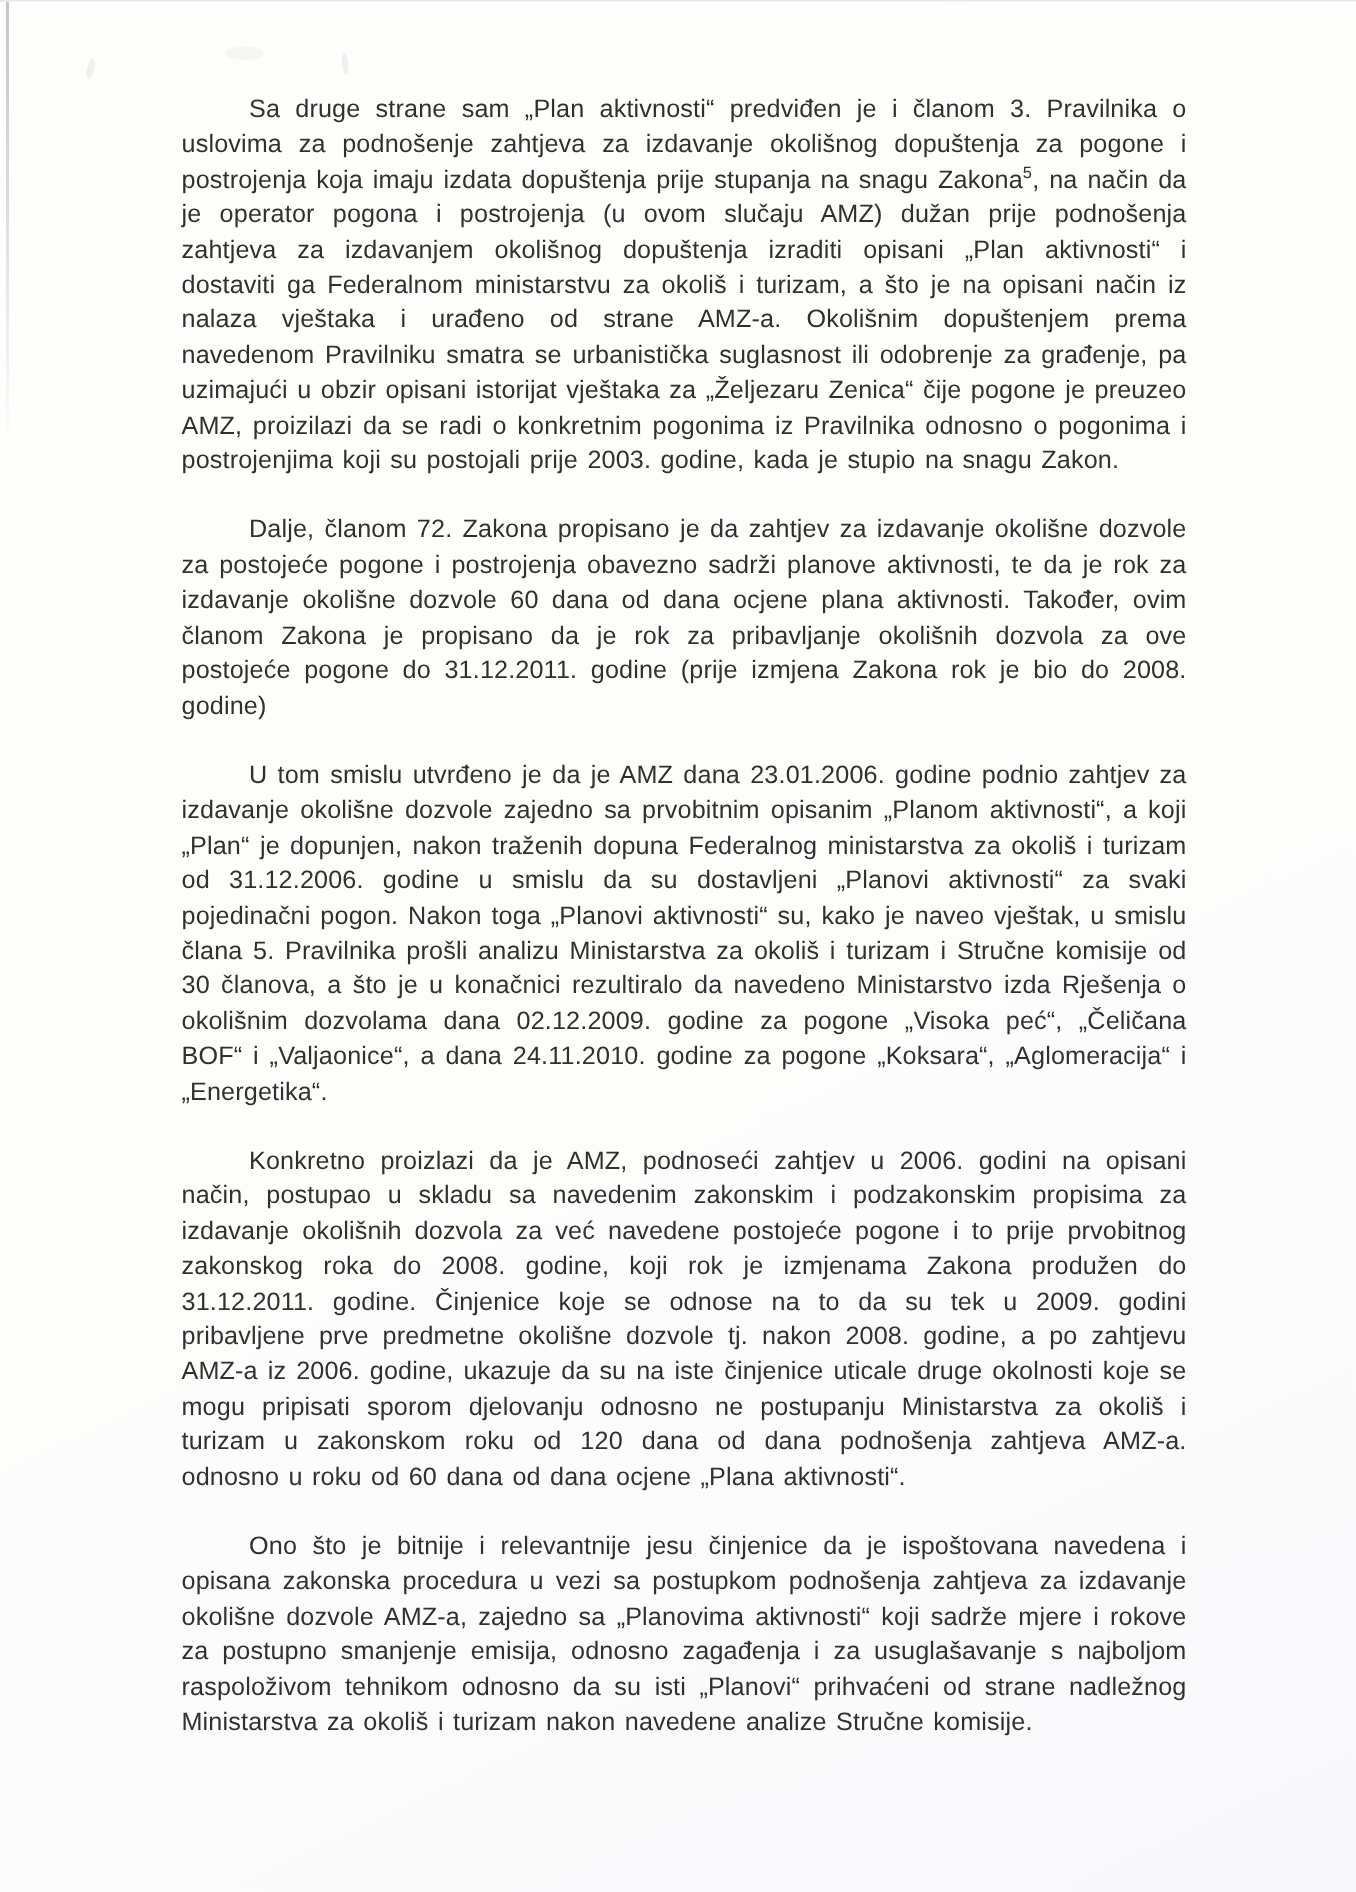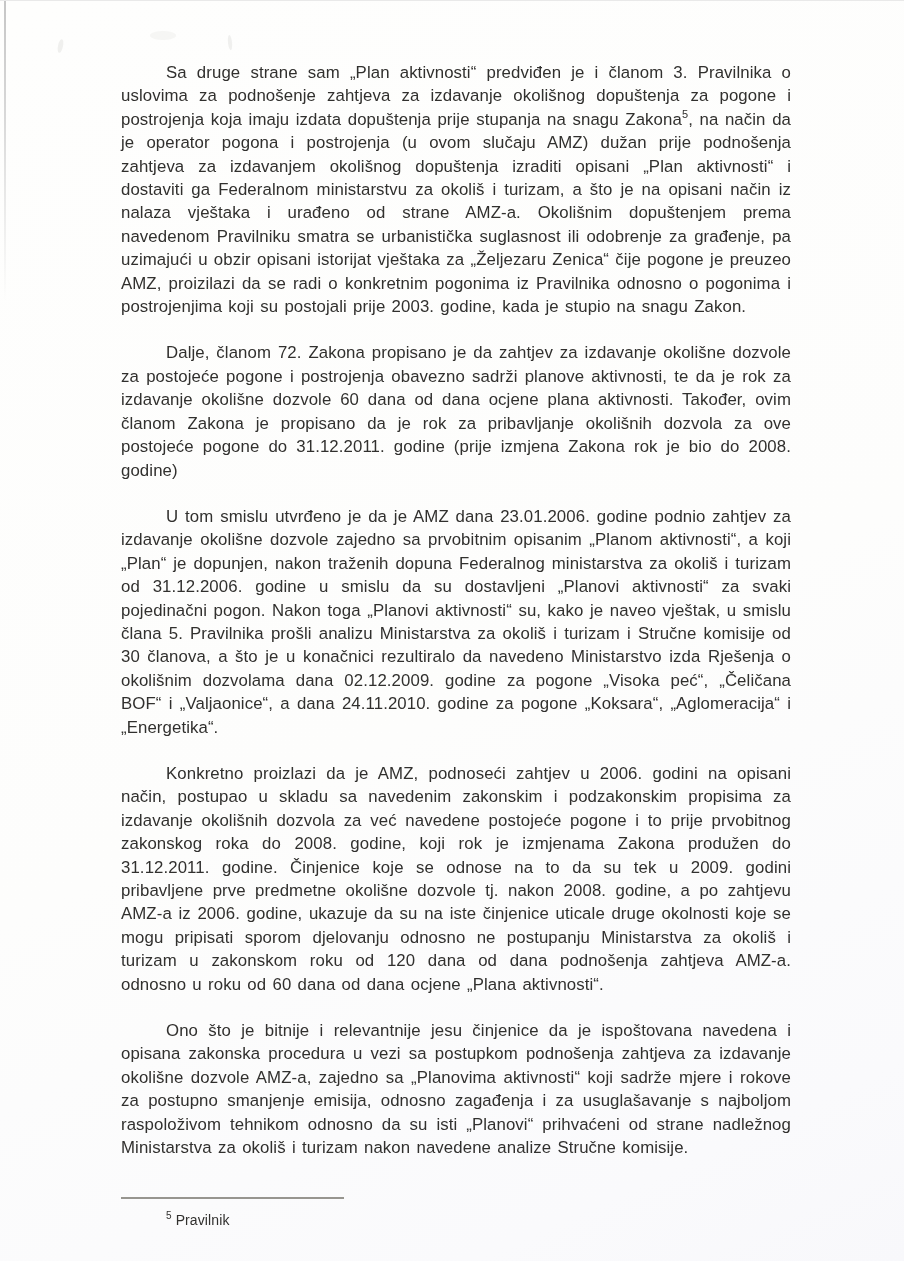--- a/index.html
+++ b/index.html
@@ -93,19 +93,15 @@
     <p><span>Sa druge strane sam „Plan aktivnosti“ predviđen je i članom 3. Pravilnika o uslovima za podnošenje zahtjeva za izdavanje okolišnog dopuštenja za pogone i postrojenja koja imaju izdata dopuštenja prije stupanja na snagu Zakona</span><sup class="fn-ref">5</sup><span>, na način da je operator pogona i postrojenja (u ovom slučaju AMZ) dužan prije podnošenja zahtjeva za izdavanjem okolišnog dopuštenja izraditi opisani „Plan aktivnosti“ i dostaviti ga Federalnom ministarstvu za okoliš i turizam, a što je na opisani način iz nalaza vještaka i urađeno od strane AMZ-a. Okolišnim dopuštenjem prema navedenom Pravilniku smatra se urbanistička suglasnost ili odobrenje za građenje, pa uzimajući u obzir opisani istorijat vještaka za „Željezaru Zenica“ čije pogone je preuzeo AMZ, proizilazi da se radi o konkretnim pogonima iz Pravilnika odnosno o pogonima i postrojenjima koji su postojali prije 2003. godine, kada je stupio na snagu Zakon.</span></p>
 
     <p>Dalje, članom 72. Zakona propisano je da zahtjev za izdavanje okolišne dozvole za postojeće pogone i postrojenja obavezno sadrži planove aktivnosti, te da je rok za izdavanje okolišne dozvole 60 dana od dana ocjene plana aktivnosti. Također, ovim članom Zakona je propisano da je rok za pribavljanje okolišnih dozvola za ove postojeće pogone do 31.12.2011. godine (prije izmjena Zakona rok je bio do 2008. godine)</p>
 
     <p>U tom smislu utvrđeno je da je AMZ dana 23.01.2006. godine podnio zahtjev za izdavanje okolišne dozvole zajedno sa prvobitnim opisanim „Planom aktivnosti“, a koji „Plan“ je dopunjen, nakon traženih dopuna Federalnog ministarstva za okoliš i turizam od 31.12.2006. godine u smislu da su dostavljeni „Planovi aktivnosti“ za svaki pojedinačni pogon. Nakon toga „Planovi aktivnosti“ su, kako je naveo vještak, u smislu člana 5. Pravilnika prošli analizu Ministarstva za okoliš i turizam i Stručne komisije od 30 članova, a što je u konačnici rezultiralo da navedeno Ministarstvo izda Rješenja o okolišnim dozvolama dana 02.12.2009. godine za pogone „Visoka peć“, „Čeličana BOF“ i „Valjaonice“, a dana 24.11.2010. godine za pogone „Koksara“, „Aglomeracija“ i „Energetika“.</p>
 
     <p>Konkretno proizlazi da je AMZ, podnoseći zahtjev u 2006. godini na opisani način, postupao u skladu sa navedenim zakonskim i podzakonskim propisima za izdavanje okolišnih dozvola za već navedene postojeće pogone i to prije prvobitnog zakonskog roka do 2008. godine, koji rok je izmjenama Zakona produžen do 31.12.2011. godine. Činjenice koje se odnose na to da su tek u 2009. godini pribavljene prve predmetne okolišne dozvole tj. nakon 2008. godine, a po zahtjevu AMZ-a iz 2006. godine, ukazuje da su na iste činjenice uticale druge okolnosti koje se mogu pripisati sporom djelovanju odnosno ne postupanju Ministarstva za okoliš i turizam u zakonskom roku od 120 dana od dana podnošenja zahtjeva AMZ-a. odnosno u roku od 60 dana od dana ocjene „Plana aktivnosti“.</p>
 
     <p>Ono što je bitnije i relevantnije jesu činjenice da je ispoštovana navedena i opisana zakonska procedura u vezi sa postupkom podnošenja zahtjeva za izdavanje okolišne dozvole AMZ-a, zajedno sa „Planovima aktivnosti“ koji sadrže mjere i rokove za postupno smanjenje emisija, odnosno zagađenja i za usuglašavanje s najboljom raspoloživom tehnikom odnosno da su isti „Planovi“ prihvaćeni od strane nadležnog Ministarstva za okoliš i turizam nakon navedene analize Stručne komisije.</p>
 
-    <div class="footnote">
-      <div class="footnote-rule"></div>
-      <p class="footnote-line"><sup>5</sup> <span>Pravilnik</span></p>
-    </div>
 
   </div>
 </div>
 
 </body></html>

